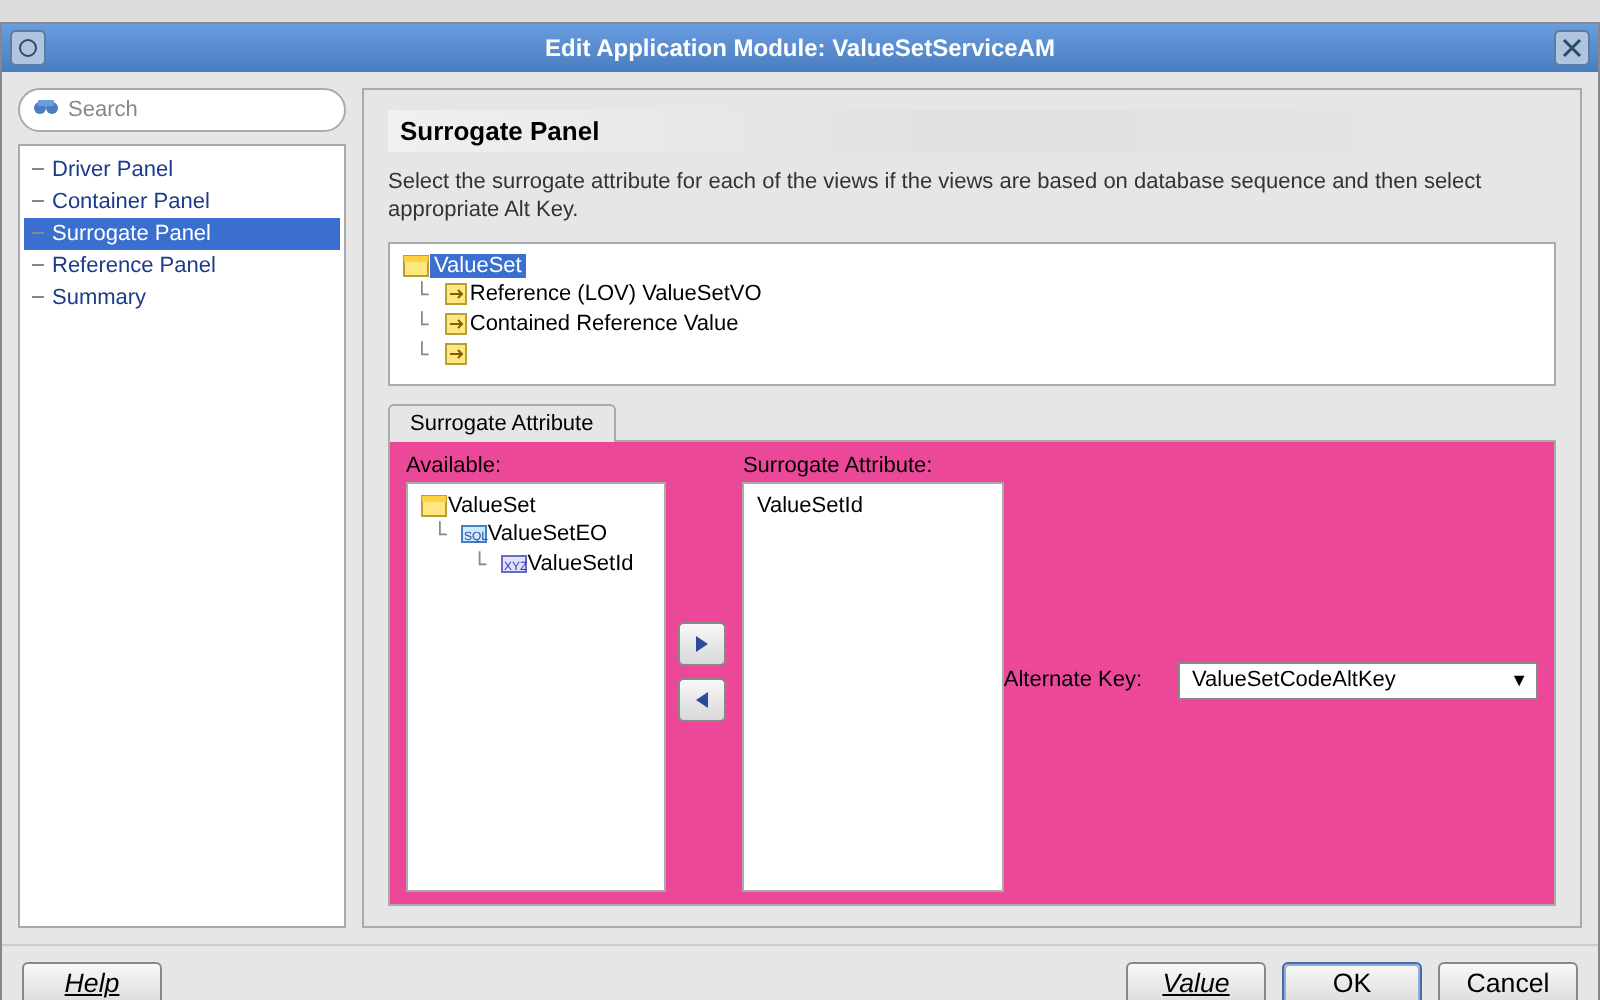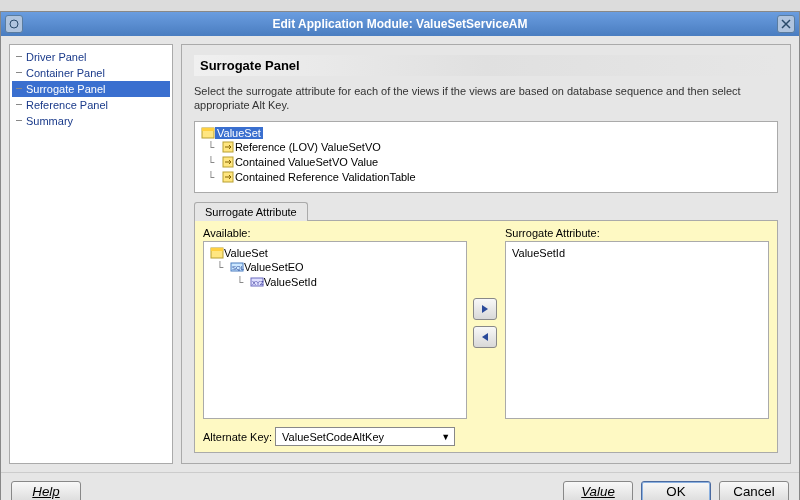--- a/index.html
+++ b/index.html
@@ -21,28 +21,28 @@
   .desc { color: #333; line-height: 1.3; margin-bottom: 8px; }
   .tree-box { background: #fff; border: 1px solid #aaa; padding: 4px 6px; height: 72px; overflow: auto; margin-bottom: 8px; }
   .tree-row { display: flex; align-items: center; gap: 0; padding: 1px 0; }
   .tree-row.selected span.label { background: #3a6fcf; color: #fff; padding: 0 2px; }
   .tree-connector { color: #888; font-family: monospace; white-space: pre; }
   .ico { display: inline-flex; width: 14px; height: 12px; align-items: center; justify-content: center; }
   .ico svg { display: block; }
   .tabset { display: flex; flex-direction: column; flex: 1; min-height: 0; }
   .tabrow { display: flex; align-items: center; }
   .tab { padding: 3px 10px; background: #e6e6e6; border: 1px solid #aaa; border-bottom: none; border-radius: 3px 3px 0 0; position: relative; top: 1px; z-index: 2; }
-  .tabpane { flex: 1; border: 1px solid #aaa; background: #fef9c3; padding: 6px 8px; display: flex; flex-direction: column; min-height: 0; }
+  .tabpane { flex: 1; border: 1px solid #aaa; background: #ec4899; padding: 6px 8px; display: flex; flex-direction: row; min-height: 0; }
   .shuttle { flex: 1; display: flex; gap: 6px; min-height: 0; }
   .shuttle-col { flex: 1; display: flex; flex-direction: column; min-width: 0; }
   .shuttle-label { margin-bottom: 2px; }
   .list-box { flex: 1; background: #fff; border: 1px solid #aaa; padding: 4px 6px; overflow: auto; }
   .shuttle-mid { display: flex; flex-direction: column; justify-content: center; gap: 6px; width: 26px; }
   .arrow-btn { width: 24px; height: 22px; border: 1px solid #888; background: linear-gradient(to bottom, #f8f8f8, #d8d8d8); border-radius: 3px; display: flex; align-items: center; justify-content: center; color: #2a4a9a; cursor: pointer; }
-  .alt-key-row { display: flex; align-items: center; gap: 3px; margin-top: 8px; }
+  .alt-key-row { display: flex; align-items: center; gap: 18px; margin-top: 8px; }
   .combo { display: flex; align-items: center; justify-content: space-between; width: 180px; height: 19px; background: #fff; border: 1px solid #888; padding: 0 4px 0 6px; cursor: pointer; }
   .combo .caret { font-size: 9px; }
   .footer { height: 38px; display: flex; align-items: center; padding: 0 10px; gap: 8px; border-top: 1px solid #ccc; }
   .footer .spacer { flex: 1; }
   .btn { min-width: 70px; height: 22px; border: 1px solid #888; background: linear-gradient(to bottom, #f8f8f8, #dcdcdc); border-radius: 3px; padding: 0 12px; cursor: pointer; text-decoration: underline; text-decoration-color: transparent; }
   .btn .ul { text-decoration: underline; font-style: italic; }
   .btn.primary { border-color: #4a6aa0; box-shadow: 0 0 0 1px #8ab0e0 inset; }
 </style>
 </head>
 <body>
@@ -57,20 +57,30 @@
     <div class="title">Edit Application Module: ValueSetServiceAM</div>
     <div class="tb-btn">
       <svg width="10" height="10" viewBox="0 0 10 10">
           <path d="M1 1 L9 9 M9 1 L1 9" stroke="#2a4a6a" stroke-width="1.5"></path>
         </svg>
     </div>
   </div>
 
   <div class="body">
     <div class="sidebar">
+      <div class="search">
+        <span>
+          <svg width="14" height="12" viewBox="0 0 14 12">
+              <circle cx="4" cy="6" r="3" fill="#4a7dc0"></circle>
+              <circle cx="10" cy="6" r="3" fill="#4a7dc0"></circle>
+              <rect x="3" y="2" width="8" height="3" fill="#6a9de0"></rect>
+            </svg>
+        </span>
+        <span>Search</span>
+      </div>
       <div class="navlist" id="navlist">
           <div class="navitem">Driver Panel</div>
           <div class="navitem">Container Panel</div>
           <div class="navitem selected">Surrogate Panel</div>
           <div class="navitem">Reference Panel</div>
           <div class="navitem">Summary</div>
         </div>
     </div>
 
     <div class="main">
@@ -99,31 +109,30 @@
             <span class="label">Reference (LOV) ValueSetVO</span>
           </div>
           <div class="tree-row">
             <span class="tree-connector"> └ </span>
             <span class="ico">
               <svg width="14" height="12">
                 <rect x="2" y="1" width="10" height="10" fill="#ffe680" stroke="#b8a030"></rect>
                 <path d="M4 6 L10 6 M8 4 L10 6 L8 8" stroke="#806000" fill="none"></path>
               </svg>
             </span>
-            <span class="label">Contained ValueSetVO Value</span>
+            <span class="label">Contained Reference Value</span>
           </div>
           <div class="tree-row">
             <span class="tree-connector"> └ </span>
             <span class="ico">
               <svg width="14" height="12">
                 <rect x="2" y="1" width="10" height="10" fill="#ffe680" stroke="#b8a030"></rect>
                 <path d="M4 6 L10 6 M8 4 L10 6 L8 8" stroke="#806000" fill="none"></path>
               </svg>
             </span>
-            <span class="label">Contained Reference ValidationTable</span>
           </div>
         </div>
 
       <div class="tabset">
         <div class="tabrow">
           <div class="tab">Surrogate Attribute</div>
         </div>
         <div class="tabpane">
           <div class="shuttle">
             <div class="shuttle-col">

